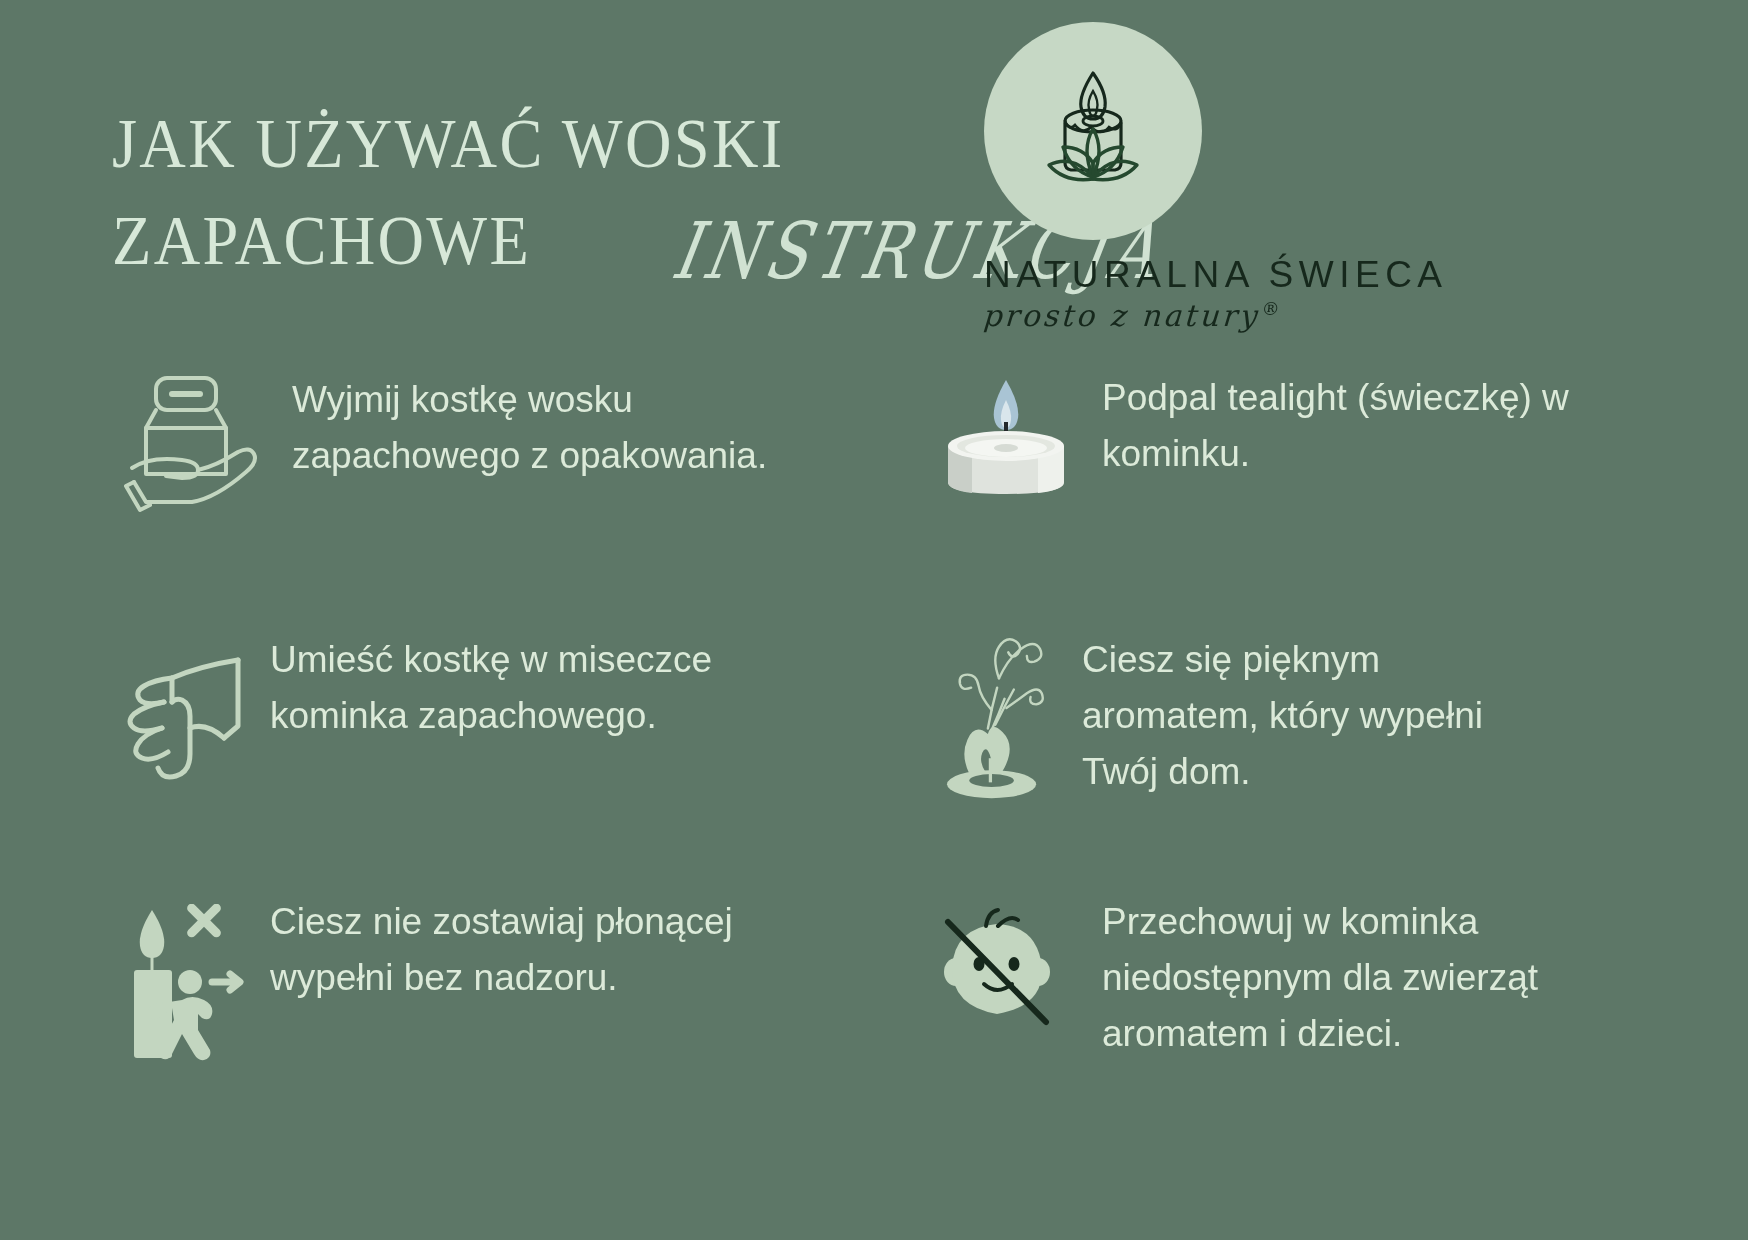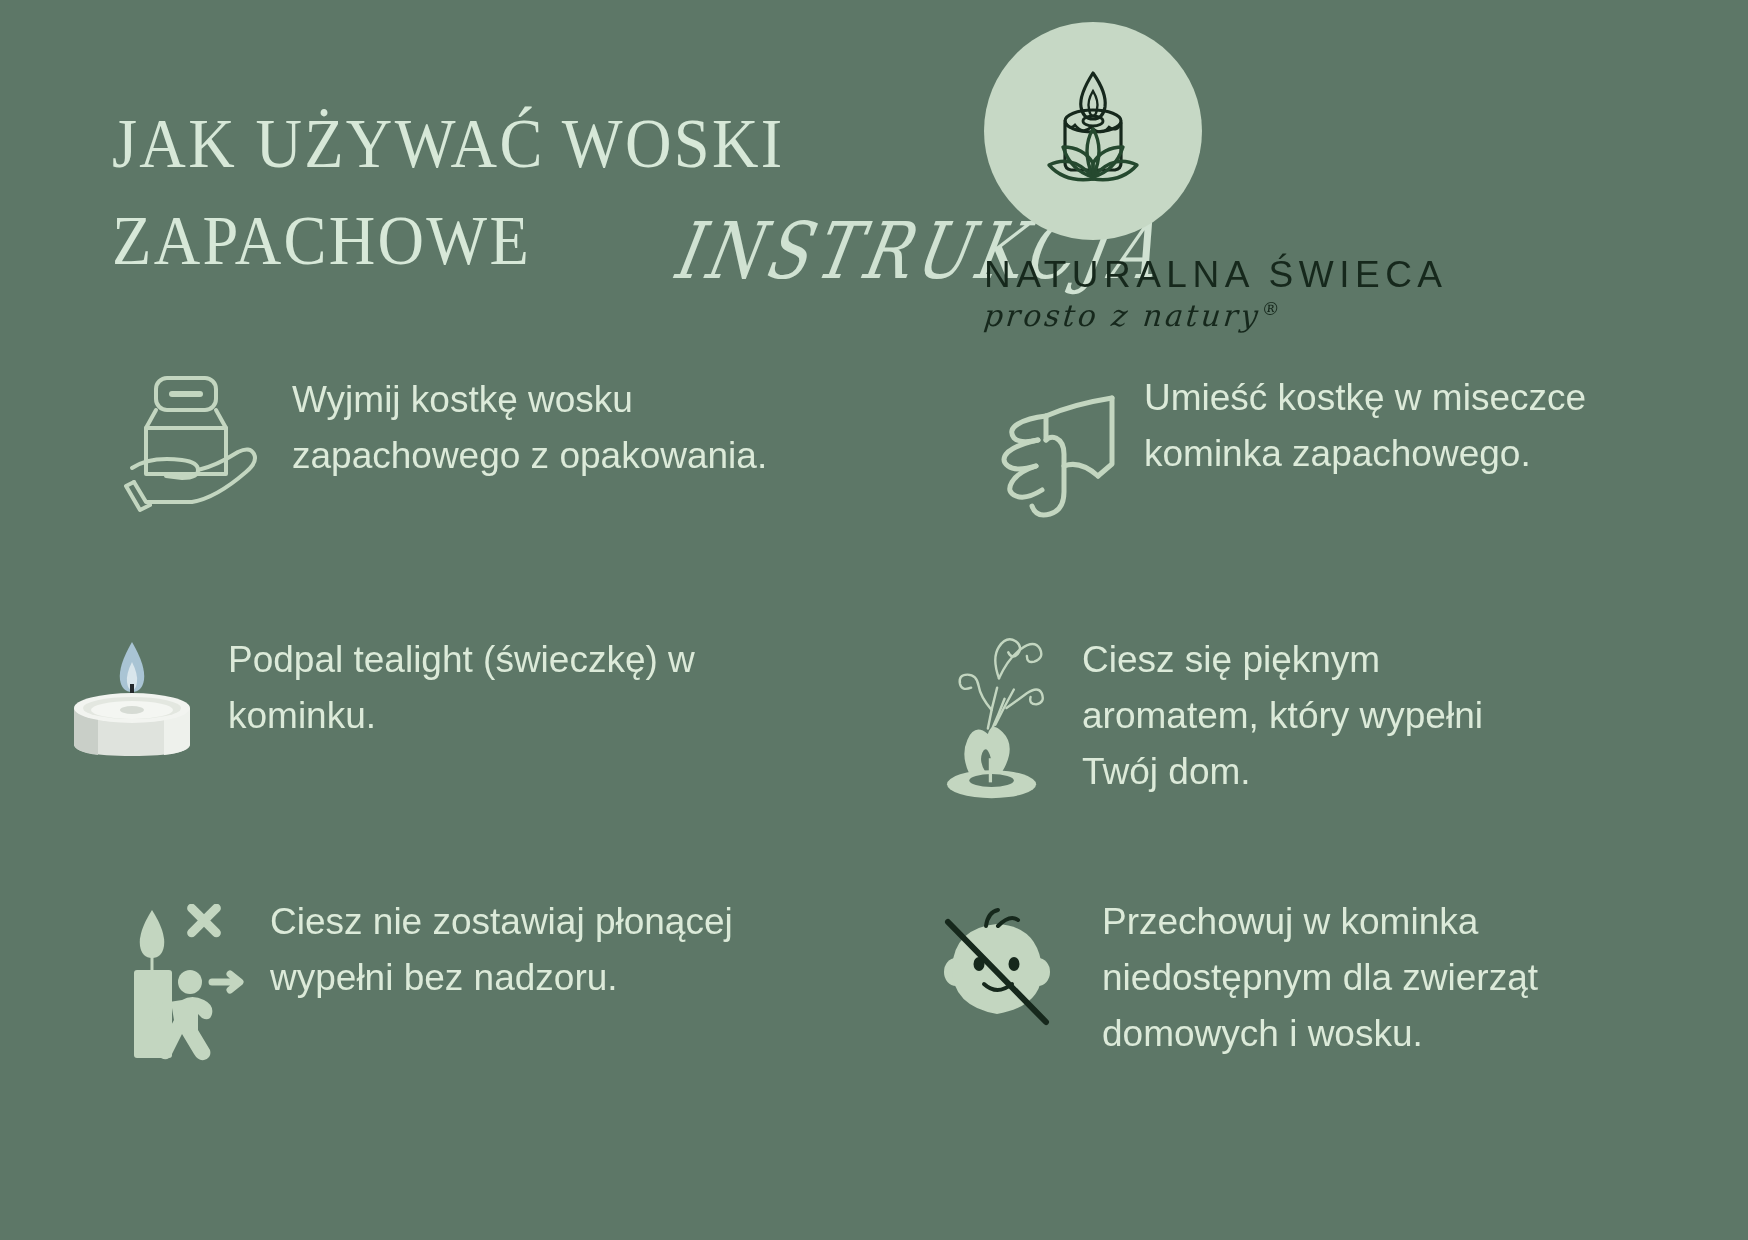--- a/index.html
+++ b/index.html
@@ -218,20 +218,45 @@
             <path d="M14 116 L6 120 L20 144 L30 139"></path>
           </g>
         </svg>
       </div>
       <div class="step-text indent">
         <div>Wyjmij kostkę wosku</div>
         <div>zapachowego z opakowania.</div>
       </div>
     </div>
 
+    <div class="step col-right r1r">
+      <div class="step-icon">
+        <svg width="150" height="150" viewBox="0 0 150 150" aria-hidden="true">
+
+          <path d="M72 10 Q86 34 84 48 Q82 60 72 60 Q62 60 60 48 Q58 34 72 10 Z" fill="#a9c4d4"></path>
+          <path d="M72 30 Q78 42 77 50 Q76 58 72 58 Q68 58 67 50 Q66 42 72 30 Z" fill="#d9e6ec"></path>
+
+          <rect x="70" y="52" width="4" height="22" fill="#23282b"></rect>
+
+          <path d="M14 76 L14 112 Q14 124 72 124 Q130 124 130 112 L130 76 Z" fill="#dfe3dd"></path>
+          <path d="M14 76 L14 112 Q14 120 38 123 L38 76 Z" fill="#c9cfc8"></path>
+          <path d="M104 76 L104 123 Q130 120 130 112 L130 76 Z" fill="#eef1ec"></path>
+
+          <ellipse cx="72" cy="76" rx="58" ry="15" fill="#f2f4f0"></ellipse>
+          <ellipse cx="72" cy="76" rx="49" ry="11" fill="#e3e7e0"></ellipse>
+          <ellipse cx="72" cy="78" rx="41" ry="9" fill="#f4f6f2"></ellipse>
+          <ellipse cx="72" cy="78" rx="12" ry="4" fill="#d6dbd4"></ellipse>
+        </svg>
+      </div>
+      <div class="step-text">
+        <div>Podpal tealight (świeczkę) w</div>
+        <div>kominku.</div>
+      </div>
+    </div>
+
     <div class="step col-left r2l">
       <div class="step-icon">
         <svg width="150" height="150" viewBox="0 0 150 150" aria-hidden="true">
           <g fill="none" stroke="#c3d6c0" stroke-width="5" stroke-linejoin="round" stroke-linecap="round">
             <path d="M118 14 L118 80 L104 92"></path>
             <path d="M118 14 Q80 20 52 32"></path>
             <path d="M52 32 Q34 34 24 40 Q14 46 20 54 Q26 60 44 56"></path>
             <path d="M44 56 Q24 60 14 68 Q6 76 14 82 Q22 88 42 82"></path>
             <path d="M42 82 Q24 88 18 98 Q12 108 22 112 Q32 116 48 106"></path>
             <path d="M52 32 L52 56"></path>
@@ -239,45 +264,20 @@
             <path d="M70 82 Q86 76 104 92"></path>
           </g>
         </svg>
       </div>
       <div class="step-text">
         <div>Umieść kostkę w miseczce</div>
         <div>kominka zapachowego.</div>
       </div>
     </div>
 
-    <div class="step col-right r1r">
-      <div class="step-icon">
-        <svg width="150" height="150" viewBox="0 0 150 150" aria-hidden="true">
-
-          <path d="M72 10 Q86 34 84 48 Q82 60 72 60 Q62 60 60 48 Q58 34 72 10 Z" fill="#a9c4d4"></path>
-          <path d="M72 30 Q78 42 77 50 Q76 58 72 58 Q68 58 67 50 Q66 42 72 30 Z" fill="#d9e6ec"></path>
-
-          <rect x="70" y="52" width="4" height="22" fill="#23282b"></rect>
-
-          <path d="M14 76 L14 112 Q14 124 72 124 Q130 124 130 112 L130 76 Z" fill="#dfe3dd"></path>
-          <path d="M14 76 L14 112 Q14 120 38 123 L38 76 Z" fill="#c9cfc8"></path>
-          <path d="M104 76 L104 123 Q130 120 130 112 L130 76 Z" fill="#eef1ec"></path>
-
-          <ellipse cx="72" cy="76" rx="58" ry="15" fill="#f2f4f0"></ellipse>
-          <ellipse cx="72" cy="76" rx="49" ry="11" fill="#e3e7e0"></ellipse>
-          <ellipse cx="72" cy="78" rx="41" ry="9" fill="#f4f6f2"></ellipse>
-          <ellipse cx="72" cy="78" rx="12" ry="4" fill="#d6dbd4"></ellipse>
-        </svg>
-      </div>
-      <div class="step-text">
-        <div>Podpal tealight (świeczkę) w</div>
-        <div>kominku.</div>
-      </div>
-    </div>
-
     <div class="step col-right r2r">
       <div class="step-icon narrow">
         <svg width="140" height="190" viewBox="0 0 140 190" aria-hidden="true">
           <g fill="none" stroke="#c3d6c0" stroke-width="2.6" stroke-linecap="round">
 
             <path d="M70 62 Q62 40 70 28 Q78 16 88 22 Q96 28 90 36 Q84 42 80 34"></path>
             <path d="M70 62 Q80 40 94 30 Q108 20 114 30 Q119 40 108 44 Q100 46 100 38"></path>
 
             <path d="M62 96 Q50 82 48 70 Q46 58 36 58 Q26 58 28 68 Q30 76 40 72"></path>
 
@@ -351,18 +351,18 @@
             <ellipse cx="80" cy="58" rx="5.5" ry="7"></ellipse>
           </g>
           <path d="M50 78 Q63 90 78 78" fill="none" stroke="#16281c" stroke-width="4" stroke-linecap="round"></path>
 
           <line x1="14" y1="16" x2="112" y2="116" stroke="#16281c" stroke-width="6" stroke-linecap="round"></line>
         </svg>
       </div>
       <div class="step-text">
         <div>Przechowuj w kominka</div>
         <div>niedostępnym dla zwierząt</div>
-        <div>domowych i wosku.</div>
+        <div>aromatem i dzieci.</div>
       </div>
     </div>
 
   </div>
 </div>
 
 </body></html>

